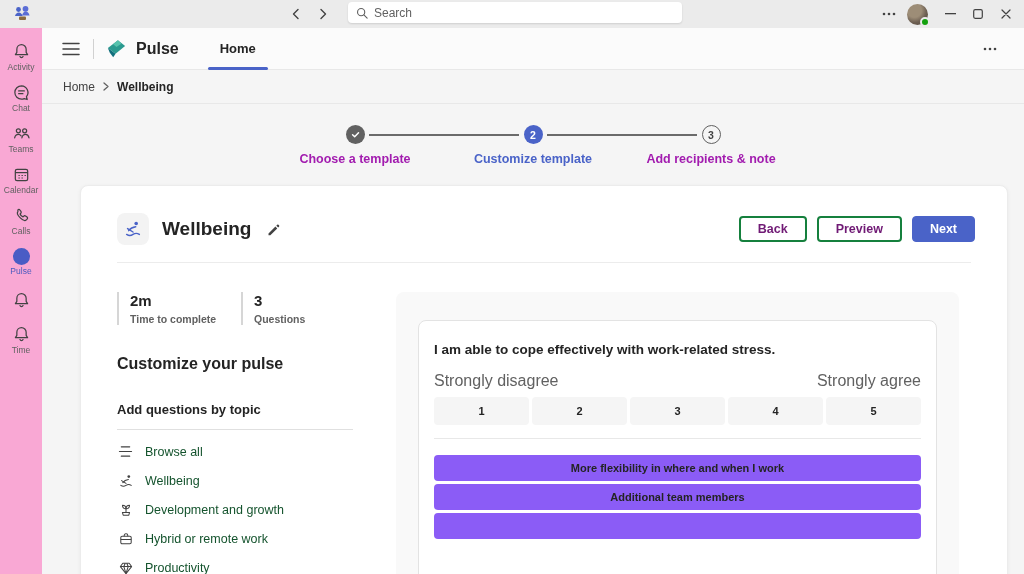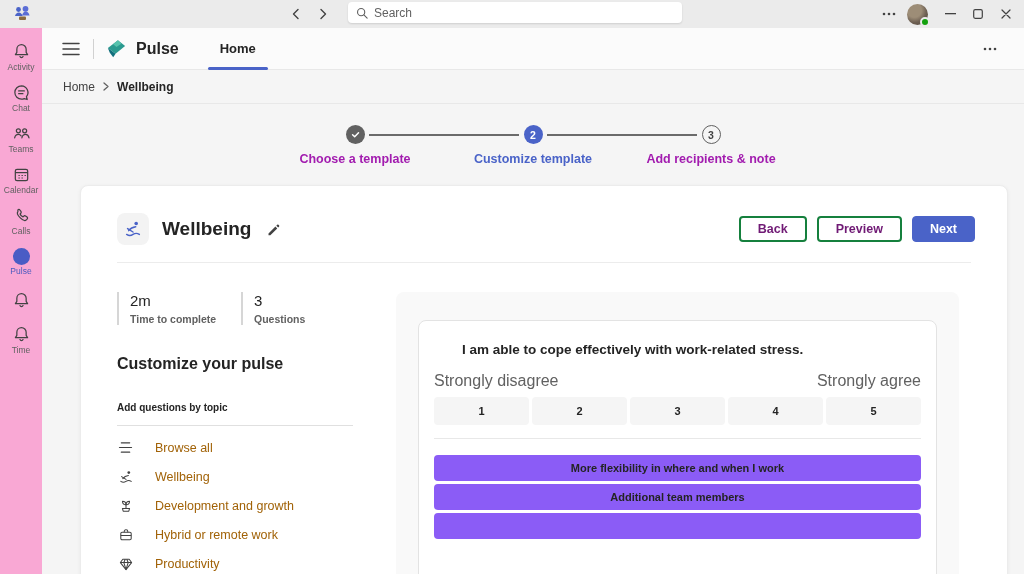--- a/index.html
+++ b/index.html
@@ -80,32 +80,32 @@
     display:flex; align-items:center; justify-content:center; }
   .btn-secondary { background:#fff; border:2px solid #15803d; color:#701a75; }
   .btn-primary { background:#4a63c8; border:1px solid #4a63c8; color:#fff; }
   .card-hr { border:none; border-top:1px solid #ececec; margin:0 36px; }
 
   .card-body { display:flex; padding:29px 48px 0 36px; }
   .left-col { width:279px; flex-shrink:0; }
   .stats { display:flex; }
   .stat { border-left:2px solid #d6d6d6; padding-left:11px; }
   .stat:first-child { width:124px; }
-  .stat-value { font-size:15px; font-weight:400; line-height:1.2; }
+  .stat-value { font-size:15px; font-weight:700; line-height:1.2; }
   .stat-label { font-size:10.5px; color:#616161; margin-top:3px;font-weight:bold; }
   .customize-heading { margin-top:30px; font-size:16px; font-weight:700; }
-  .topics-label { margin-top:29px; font-size:10px; font-weight:700; color:#242424; }
+  .topics-label { margin-top:29px; font-size:13px; font-weight:700; color:#242424; }
   .topics-hr { border:none; border-top:1px solid #e0e0e0; margin:12px 43px 7px 0; }
-  .topic-item { height:29px; display:flex; align-items:center; gap:21px; cursor:pointer; font-size:12.5px; color:#a16207; }
+  .topic-item { height:29px; display:flex; align-items:center; gap:11px; cursor:pointer; font-size:12.5px; color:#14532d; }
   .topic-item .t-icon { width:17px; display:flex; justify-content:center; }
 
   
   .preview-panel { width:565px; background:#f9f9f9; border-radius:8px; height:412px; }
   .question-card { margin:28px 22px 0; background:#fff; border:1px solid #e3e3e3; border-radius:8px; padding:21px 15px 0; height:370px; overflow:hidden; }
-  .q-text { font-size:13.5px; font-weight:700; color:#242424;margin-left:28px; }
+  .q-text { font-size:13.5px; font-weight:700; color:#242424; }
   .scale-labels { display:flex; justify-content:space-between; margin-top:15px; font-size:16px; color:#616161; }
   .scale-row { display:flex; gap:3px; margin-top:7px; }
   .scale-btn { flex:1; height:28px; background:#f5f5f5; border:none; border-radius:4px; font:700 11px "Liberation Sans",sans-serif; color:#242424; cursor:pointer; }
   .q-hr { border:none; border-top:1px solid #e8e8e8; margin-top:13px; }
   .q2-text { margin-top:33px; }
   .options { margin-top:16px; display:flex; flex-direction:column; gap:3px; }
   .option-btn { height:26px; background:#8b5cf6; border:none; border-radius:4px; font:700 11px "Liberation Sans",sans-serif; color:#242424; cursor:pointer; }
 </style>
 </head>
 <body>

